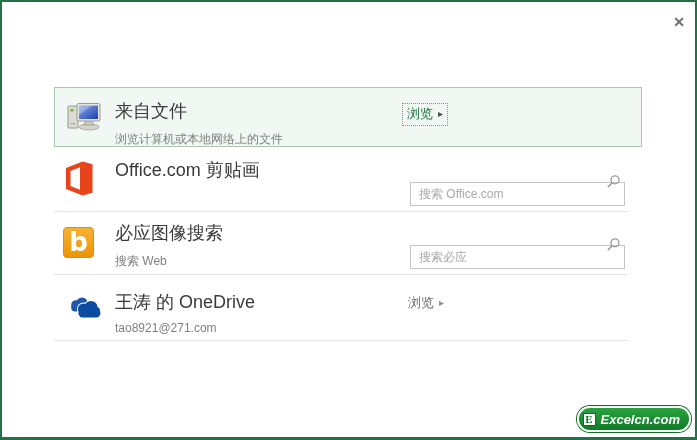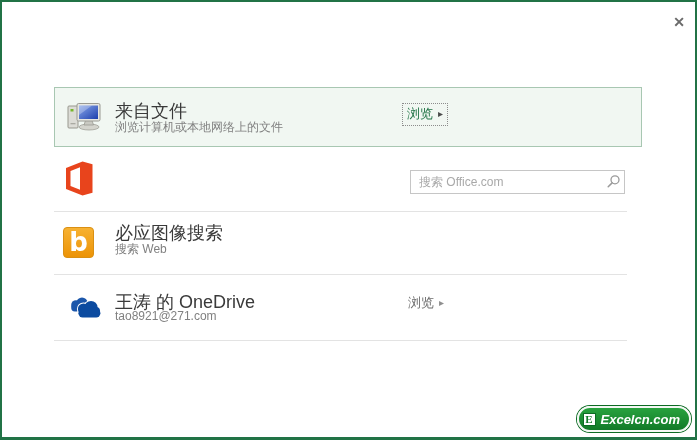--- a/index.html
+++ b/index.html
@@ -27,21 +27,21 @@
   }
   .provider-icon{position:absolute;}
   .icon-computer{left:63px;top:96px;width:38px;height:38px;}
   .icon-office{left:60px;top:158px;width:34px;height:37px;}
   .icon-bing{left:61px;top:225px;width:31px;height:31px;}
   .icon-onedrive{left:65px;top:293px;width:35px;height:25px;}
   .p-title{
     position:absolute;left:113px;font-size:18px;color:#3a3a3a;white-space:nowrap;
   }
   .p-sub{
-    position:absolute;left:113px;font-size:12px;color:#808080;white-space:nowrap;
+    position:absolute;left:113px;font-size:12px;color:#808080;white-space:nowrap;margin-top:12px;
   }
   .t1{top:97px}.s1{top:117px}
   .t2{top:156px}.s2{top:176px}
   .t3{top:219px}.s3{top:239px}
   .t4{top:288px}.s4{top:307px}
   .browse-link{
     position:absolute;font-size:13px;cursor:pointer;white-space:nowrap;
   }
   .browse-1{
     left:400px;top:101px;color:#217346;
@@ -51,21 +51,21 @@
   .browse-4{left:406px;top:292px;color:#6d6d6d;}
   .browse-4 .arrow{color:#8f8f8f;}
   .arrow{font-size:10px;margin-left:5px;vertical-align:1px;}
   .search-wrap{
     position:absolute;left:408px;width:215px;height:24px;box-sizing:border-box;
   }
   .sw2{top:168px}.sw3{top:231px}
   .search-input{
     width:100%;height:100%;box-sizing:border-box;border:1px solid #c6c6c6;background:#fff;
     font-family:"Liberation Sans","DejaVu Sans",sans-serif;font-size:12px;color:#444;
-    padding:0 26px 0 8px;outline:none;
+    padding:0 26px 0 8px;outline:none;margin-top:12px;
   }
   .search-input::placeholder{color:#a9a9a9;opacity:1;}
   .search-btn{
     position:absolute;right:4px;top:4px;width:16px;height:16px;border:0;background:transparent;
     padding:0;cursor:pointer;
   }
   .divider{position:absolute;left:52px;width:573px;height:1px;background:#e3e3e3;}
   .dv1{top:209px}.dv2{top:272px}.dv3{top:338px}
   .watermark{
     position:absolute;right:4px;bottom:5px;height:22px;box-sizing:content-box;
@@ -110,20 +110,21 @@
   <div class="p-title t1">来自文件</div>
   <div class="p-sub s1">浏览计算机或本地网络上的文件</div>
 
   <div class="browse-link browse-1"><span>浏览</span><span class="arrow">▸</span></div>
 
   <svg class="provider-icon icon-office" viewBox="0 0 34 37">
     <polygon points="4,8 20.5,1.5 30.5,4.2 30.5,32.8 20.5,35.5 4,29" fill="#e8441c"></polygon>
     <polygon points="8.5,11 18,7.3 18,29.7 8.5,26" fill="#ffffff"></polygon>
   </svg>
 
+  <div class="p-title t2">Office.com 剪贴画</div>
 
   <div class="search-wrap sw2">
     <input class="search-input" type="text" placeholder="搜索 Office.com" style="">
     <button class="search-btn">
       <svg viewBox="0 0 15 15" width="15" height="15">
         <circle cx="9" cy="5.8" r="4" fill="none" stroke="#9a9a9a" stroke-width="1.3"></circle>
         <line x1="6.1" y1="8.9" x2="2.2" y2="12.8" stroke="#9a9a9a" stroke-width="1.5" stroke-linecap="round"></line>
       </svg>
     </button>
   </div>
@@ -137,20 +138,29 @@
           <stop offset="1" stop-color="#ec9306"></stop>
       </linearGradient>
     </defs>
     <rect x="0.5" y="0.5" width="30" height="30" rx="3.5" fill="url(#g-bing)" stroke="#da9013"></rect>
     <text x="15.5" y="24" font-size="26" font-weight="bold" text-anchor="middle" fill="#ffffff" font-family="'DejaVu Sans', sans-serif">b</text>
   </svg>
 
   <div class="p-title t3">必应图像搜索</div>
   <div class="p-sub s3">搜索 Web</div>
 
+  <div class="search-wrap sw3">
+    <input class="search-input" type="text" placeholder="搜索必应" style="">
+    <button class="search-btn">
+      <svg viewBox="0 0 15 15" width="15" height="15">
+        <circle cx="9" cy="5.8" r="4" fill="none" stroke="#9a9a9a" stroke-width="1.3"></circle>
+        <line x1="6.1" y1="8.9" x2="2.2" y2="12.8" stroke="#9a9a9a" stroke-width="1.5" stroke-linecap="round"></line>
+      </svg>
+    </button>
+  </div>
 
   <div class="divider dv2"></div>
 
   <svg class="provider-icon icon-onedrive" viewBox="0 0 35 25">
     <g fill="#1c57ab">
       <circle cx="9" cy="10" r="4.8"></circle>
         <circle cx="15" cy="8" r="5.6"></circle>
       <rect x="4.2" y="9" width="16" height="7.5" rx="3.7"></rect>
     </g>
     <g fill="#ffffff">

